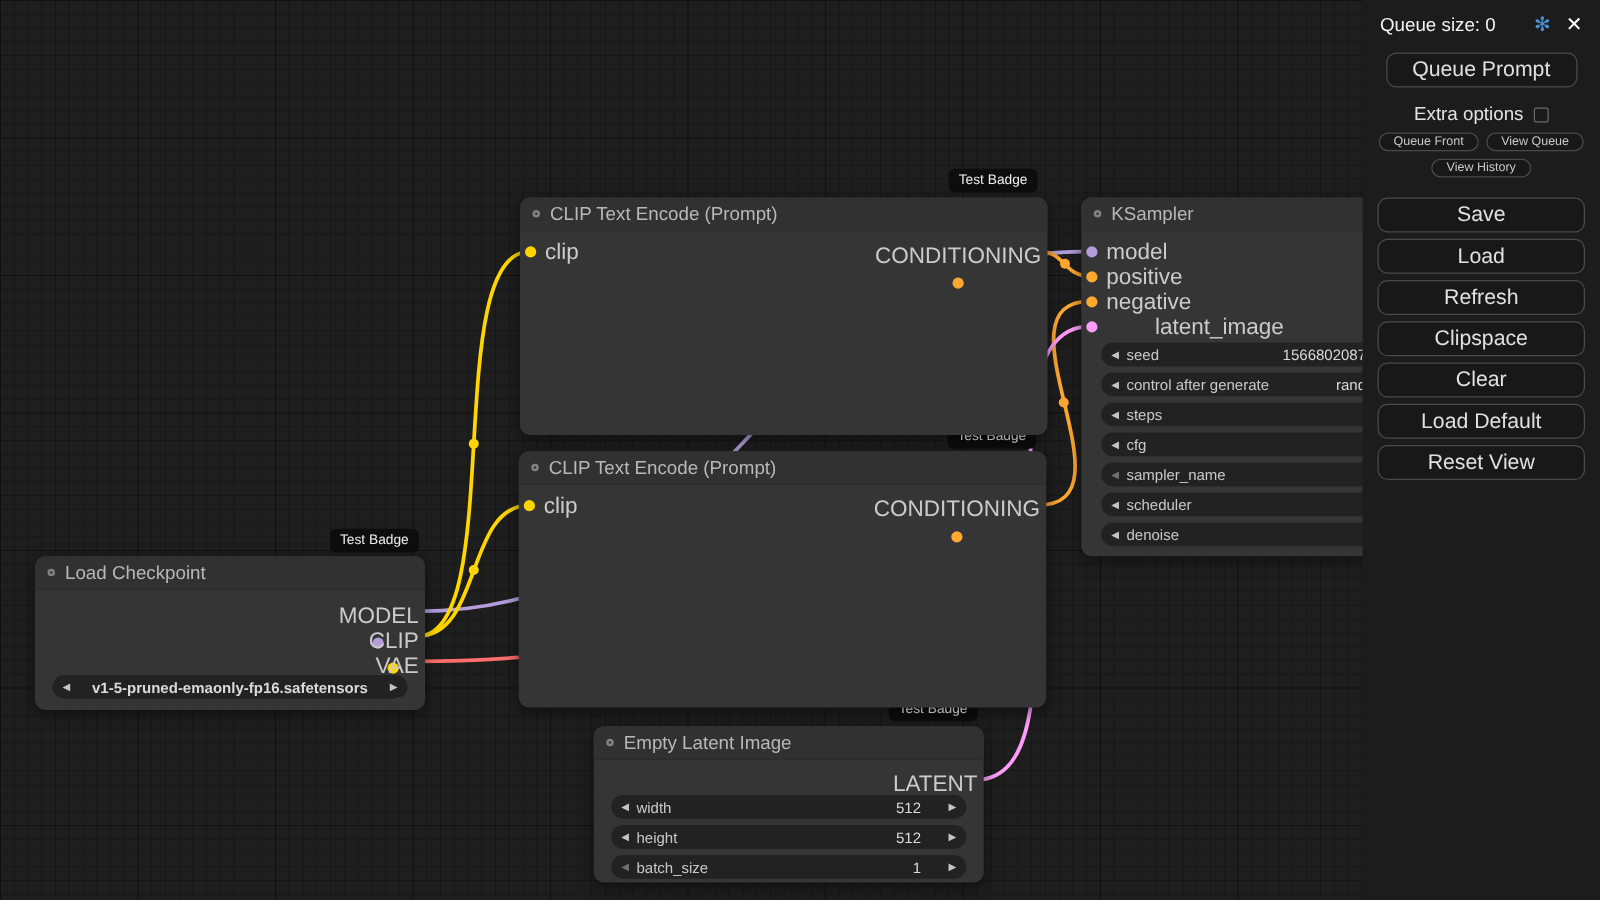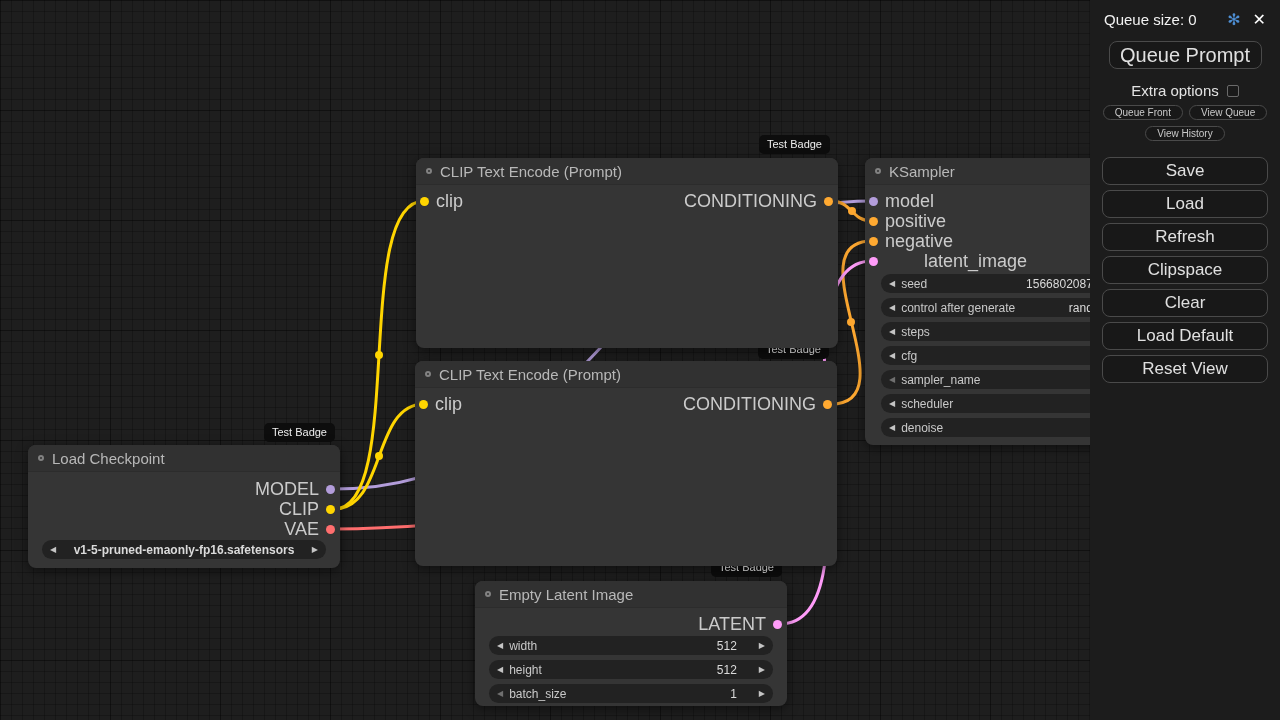--- a/index.html
+++ b/index.html
@@ -23,21 +23,21 @@
   .node { position:absolute; z-index:3; background:#353535; border-radius:8px;
     box-shadow:0 3px 12px rgba(0,0,0,0.5); }
   .node-title { position:absolute; left:0; right:0; top:0; height:27px; background:#313131;
     border-bottom:1px solid #2c2c2c; border-radius:8px 8px 0 0; display:flex; align-items:center;
     gap:8px; padding:0 10px; color:#b8b8b8; font-size:15px; white-space:nowrap; overflow:hidden; }
   .collapse-dot { width:6px; height:6px; border:2px solid #828282; border-radius:50%;
     flex:0 0 auto; background:transparent; }
   .slot { position:absolute; height:14px; display:flex; align-items:center; gap:7px;
     font-size:18px; color:#cbcbcb; white-space:nowrap; }
   .slot.in { left:4px; }
-  .slot.out { right:5px; flex-direction:row; }
+  .slot.out { right:5px; flex-direction:column; }
   .dot { width:9px; height:9px; border-radius:50%; display:inline-block; flex:0 0 auto; }
 
   .widget { position:absolute; left:14px; right:14px; height:19px; background:#222;
     border-radius:10px; display:flex; align-items:center; gap:6px; padding:0 8px;
     font-size:12px; color:#c9c9c9; white-space:nowrap; overflow:hidden; }
   .warr { font-size:8px; color:#c4c4c4; flex:0 0 auto; line-height:1; }
   .warr.dim { color:#6f6f6f; }
   .wlabel { color:#c9c9c9; }
   .wvalue { margin-left:auto; color:#dadada; }
   .wvalue.seed-val { padding-right:56px; }
@@ -51,21 +51,21 @@
     font-size:11px; line-height:1.1; white-space:pre-wrap; word-wrap:break-word; overflow:hidden; }
 
   .sidebar { position:absolute; left:1090px; top:0; width:190px; height:720px; z-index:10;
     background:#1c1c1c; display:flex; flex-direction:column; align-items:center; padding-top:8px; }
   .sb-head { width:100%; display:flex; align-items:center; padding:2px 14px 0 14px;
     color:#f2f2f2; font-size:15px; }
   .sb-settings { margin-left:auto; font-size:16px; cursor:pointer; }
   .sb-close { margin-left:12px; font-size:16px; color:#fff; cursor:pointer; }
   .btn { background:#181818; border:1px solid #4a4a4a; color:#e0e0e0; border-radius:8px;
     cursor:pointer; font-family:"Liberation Sans", sans-serif; }
-  .btn-qp { width:153px; height:28px; font-size:20px; margin-top:12px; }
+  .btn-qp { width:153px; height:28px; font-size:17px; margin-top:12px; }
   .extra-row { display:flex; align-items:center; gap:8px; margin-top:13px; color:#e3e3e3; font-size:15px; }
   .cbx { width:12px; height:12px; appearance:none; -webkit-appearance:none; background:#1a1a1a;
     border:1px solid #6a6a6a; border-radius:2px; cursor:pointer; }
   .row-sm { display:flex; gap:6px; margin-top:6px; }
   .btn-sm { height:15px; font-size:10px; padding:0 11px; border-radius:8px; line-height:12px; color:#c9c9c9;text-align:right; }
   .btn-lg { width:166px; height:28px; font-size:17px; margin-top:5px; }
   .btn-lg.first { margin-top:16px; }
 </style>
 </head>
 <body>

